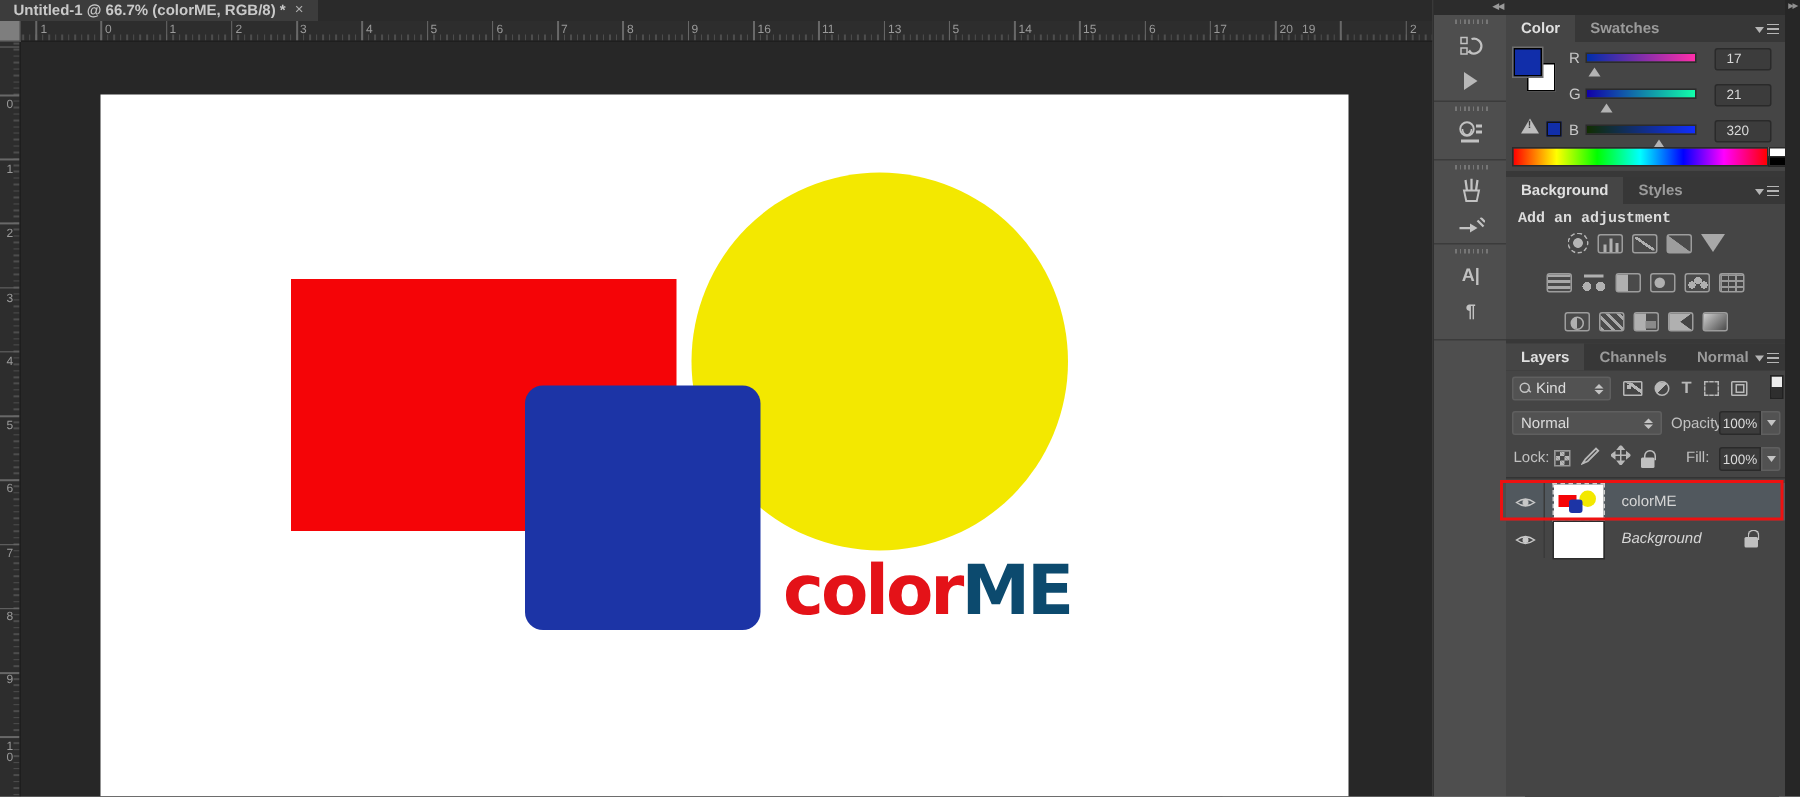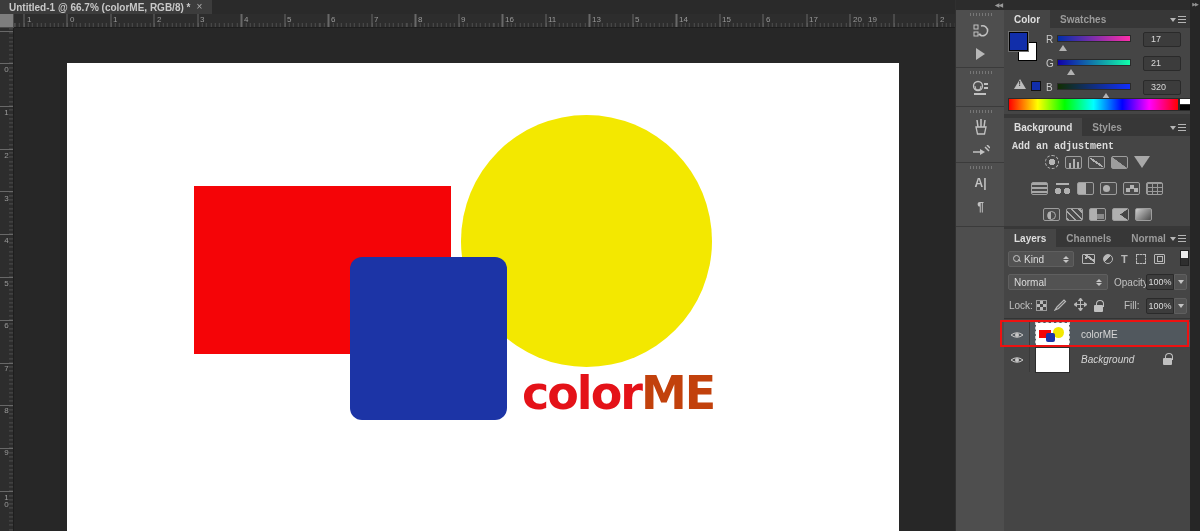--- a/index.html
+++ b/index.html
@@ -260,21 +260,21 @@
           <div>1</div>
           <div>0</div>
         </span>
       </div>
 
     <div class="viewport">
       <div class="canvas">
         <div class="shape-rect" style="background: rgb(245, 4, 7);"></div>
         <div class="shape-circle" style="background: rgb(243, 232, 0);"></div>
         <div class="shape-square" style="background: rgb(28, 52, 166);"></div>
-        <div class="logo"><span style="color: rgb(228, 18, 24);">color</span><span style="color: #c2410c;">ME</span></div>
+        <div class="logo"><span style="color: rgb(228, 18, 24);">color</span><span style="color: #0c4a6e;">ME</span></div>
       </div>
     </div>
   </div>
 
   <div class="icon-strip">
     <div class="strip-header">◀◀</div>
     <div class="sgroup" style="top:10px; height:58px;">
       <div class="gripper"></div>
       <div class="sicon">
         <svg width="16" height="15" viewBox="0 0 16 15">

